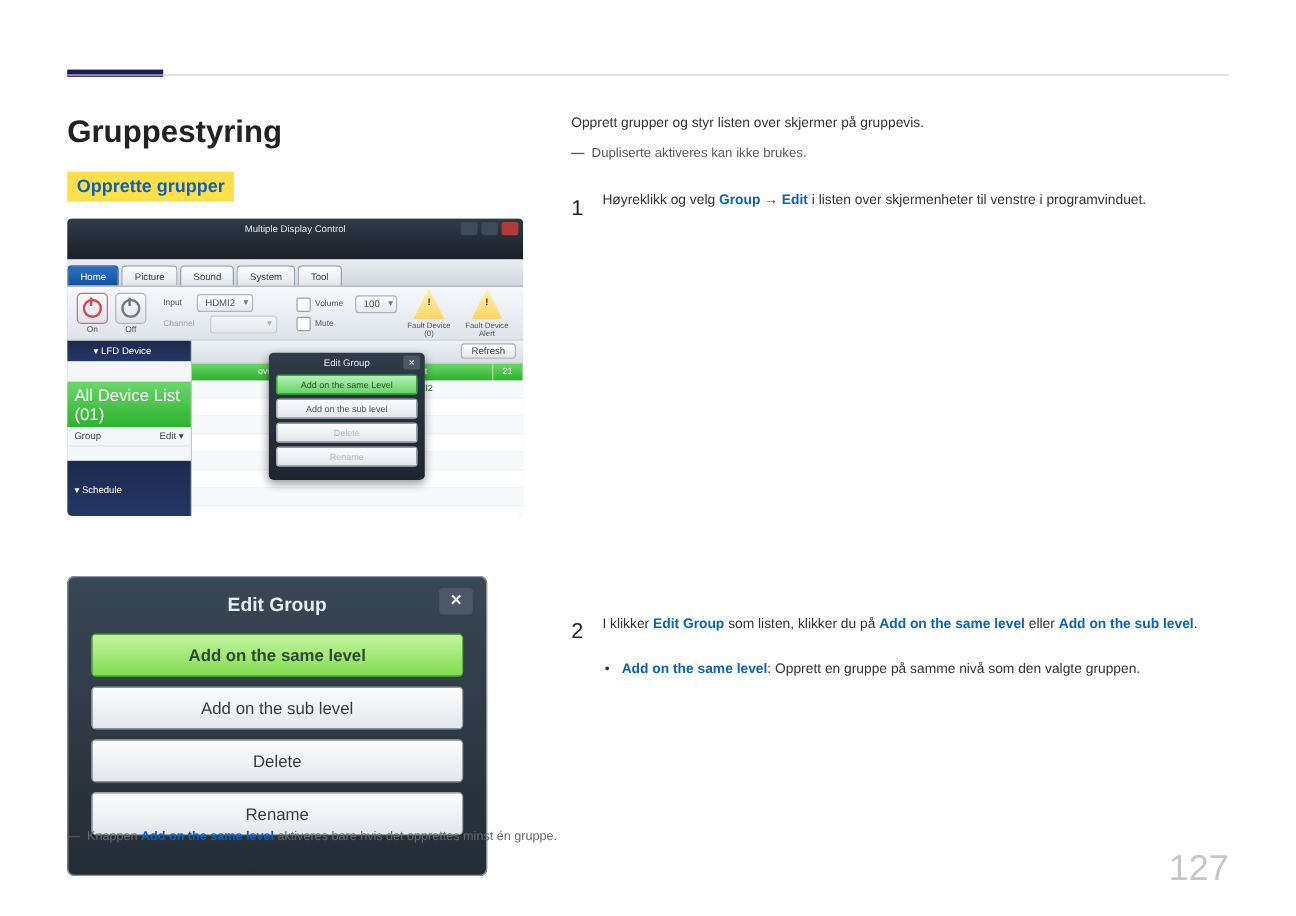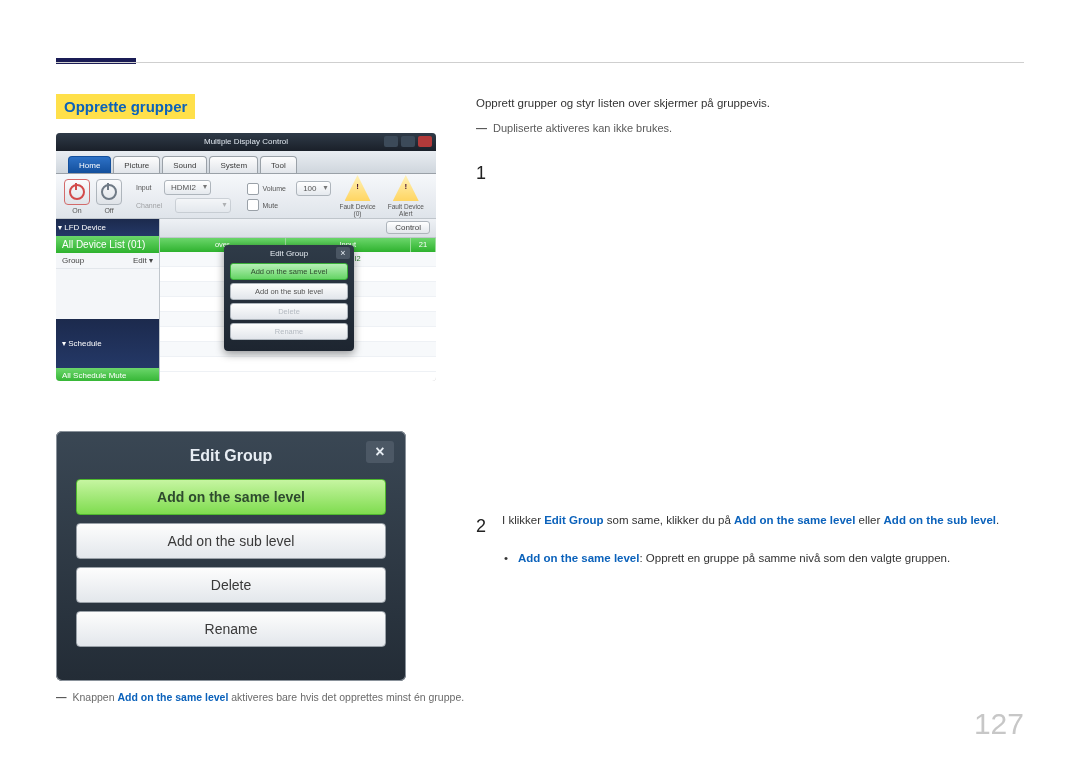--- a/index.html
+++ b/index.html
@@ -62,51 +62,51 @@
   .mdc-window{
     width:380px;height:248px;
     background:#eceff3;
     border-radius:4px;
     overflow:hidden;
     box-shadow:0 0 0 1px #bcbcbc inset;
     font-size:8px;
     position:relative;
   }
   .mdc-title{
-    height:18px;background:linear-gradient(#2f3b48,#1a2029);
+    height:34px;background:linear-gradient(#2f3b48,#1a2029);
     color:#dfe6ee;text-align:center;line-height:18px;font-size:8px;
     position:relative;
   }
   .mdc-title .winbtns{position:absolute;right:4px;top:3px;display:flex;gap:3px;}
   .mdc-title .winbtns span{width:14px;height:11px;border-radius:2px;display:block;}
   .wb-min{background:#3c4a59;}
   .wb-max{background:#3c4a59;}
   .wb-close{background:#b23a3a;}
-  .mdc-tabs{height:22px;background:linear-gradient(#e9edf2,#cfd6dd);display:flex;align-items:flex-end;padding-left:12px;gap:2px;border-bottom:1px solid #9aa1a8;}
+  .mdc-tabs{height:22px;background:linear-gradient(#e9edf2,#cfd6dd);display:flex;align-items:flex-end;padding-left:0;gap:2px;border-bottom:1px solid #9aa1a8;}
   .tab{padding:4px 10px 3px;border:1px solid #9aa1a8;border-bottom:none;border-radius:4px 4px 0 0;background:linear-gradient(#fdfdfd,#e1e5ea);font-size:8px;color:#3a3a3a;}
   .tab.active{background:linear-gradient(#2d71c6,#134f9c);color:#fff;border-color:#134f9c;}
   .mdc-toolbar{height:44px;background:linear-gradient(#f6f8fb,#dfe4ea);display:flex;align-items:center;padding:0 8px;gap:6px;border-bottom:1px solid #bfc5cb;}
   .pwr-btn{width:24px;height:24px;border-radius:4px;background:linear-gradient(#fafbfd,#dfe3e8);border:1px solid #aeb5bc;display:flex;align-items:center;justify-content:center;}
   .pwr-btn.red{border-color:#d26a6a;}
   .pwr-icon-on{width:12px;height:12px;border-radius:50%;border:2px solid #d24a4a;position:relative;}
   .pwr-icon-on::after{content:"";position:absolute;top:-3px;left:4px;width:2px;height:7px;background:#d24a4a;}
   .pwr-icon-off{width:12px;height:12px;border-radius:50%;border:2px solid #6f7a86;position:relative;}
   .pwr-icon-off::after{content:"";position:absolute;top:-3px;left:4px;width:2px;height:7px;background:#6f7a86;}
   .tb-lbl{font-size:7px;color:#555;text-align:center;}
   .tb-col{display:flex;flex-direction:column;align-items:center;gap:2px;}
   .dd{background:linear-gradient(#fff,#e5e9ee);border:1px solid #aeb5bc;border-radius:3px;padding:2px 14px 2px 6px;font-size:8px;color:#555;position:relative;}
   .dd::after{content:"▾";position:absolute;right:3px;top:1px;font-size:8px;color:#777;}
   .f-row{display:flex;align-items:center;gap:4px;}
   .cbx{width:10px;height:10px;border:1px solid #9aa1a8;background:#fff;border-radius:2px;}
   .alert-icn{width:26px;height:26px;background:linear-gradient(#fff2b8,#ffd561);clip-path:polygon(50% 0,100% 100%,0 100%);position:relative;margin:0 6px;}
   .alert-icn::after{content:"!";position:absolute;left:0;right:0;text-align:center;top:7px;font-weight:700;color:#413;}
   .mdc-body{display:flex;height:calc(100% - 84px);}
   .side{width:104px;background:#f4f6f9;border-right:1px solid #c0c6cc;display:flex;flex-direction:column;box-sizing:border-box;}
-  .side-hdr{background:linear-gradient(#1c2a4d,#243867);color:#fff;padding:4px 2px;font-size:8px;}
-  .side-sel{background:linear-gradient(#6bd66b,#2eb22e);color:#fff;padding:3px 6px;font-size:10px;}
+  .side-hdr{background:linear-gradient(#1c2a4d,#243867);color:#fff;padding:4px 22px;font-size:8px;}
+  .side-sel{background:linear-gradient(#6bd66b,#2eb22e);color:#fff;padding:3px 6px;font-size:14px;margin-top:17px;}
   .side-row{display:flex;justify-content:space-between;padding:3px 6px;font-size:8px;color:#444;border-bottom:1px solid #e2e6eb;}
   .side-fill{flex:1;}
   .side-hdr2{background:linear-gradient(#1c2a4d,#243867);color:#fff;padding:20px 6px;font-size:8px;}
   .side-sel2{background:linear-gradient(#6bd66b,#2eb22e);color:#fff;padding:3px 6px;font-size:8px;}
   .grid-area{flex:1;position:relative;background:#fff;}
   .grid-top{height:18px;background:linear-gradient(#eef1f5,#dbe0e6);border-bottom:1px solid #c0c6cc;}
   .refresh-btn{position:absolute;right:6px;top:2px;background:linear-gradient(#fff,#e3e7ec);border:1px solid #aeb5bc;border-radius:3px;padding:1px 8px;font-size:8px;color:#444;}
   .grid-hdr{height:14px;display:flex;font-size:7.5px;}
   .gh-cell{flex:1;background:linear-gradient(#6bd66b,#2eb22e);color:#fff;text-align:center;line-height:14px;border-right:1px solid #9bdc9b;}
   .grid-rows .gr{height:14px;border-bottom:1px solid #eef1f5;}
@@ -153,20 +153,21 @@
 </head>
 <body>
 
 <div class="page">
   <div class="top-bar"></div>
   <div class="hr-line"></div>
 
   <div class="columns">
 
     <div class="col-left">
+      <h1>Gruppestyring</h1>
       <span class="subhead">Opprette grupper</span>
 
       
       <div class="mdc-window">
         <div class="mdc-title">
           <span>Multiple Display Control</span>
           <div class="winbtns">
             <span class="wb-min"></span>
             <span class="wb-max"></span>
             <span class="wb-close"></span>
@@ -219,21 +220,21 @@
             <div class="side-row">
               <span>Group</span>
               <span>Edit ▾</span>
             </div>
             <div class="side-fill"></div>
             <div class="side-hdr2">▾ Schedule</div>
             <div class="side-sel2">All Schedule Mute</div>
           </div>
           <div class="grid-area">
             <div class="grid-top">
-              <div class="refresh-btn">Control</div>
+              <div class="refresh-btn">Refresh</div>
             </div>
             <div class="grid-hdr">
               <div class="gh-cell">over</div>
               <div class="gh-cell">Input</div>
               <div class="gh-cell" style="flex:0 0 24px;">21</div>
             </div>
             <div class="grid-rows">
               <div class="gr" style="display:flex;">
                   <div style="flex:1"></div>
                   <div style="flex:1;text-align:center;color:#2e7a2e;font-size:7.5px;line-height:14px;">HDMI2</div>
@@ -275,28 +276,31 @@
 
     <div class="col-right">
       <div class="intro-text">Opprett grupper og styr listen over skjermer på gruppevis.</div>
       <div class="note-line">
         <span class="note-dash">―</span>
         <span>Dupliserte aktiveres kan ikke brukes.</span>
       </div>
 
       <div class="step">
         <span class="step-num">1</span>
+        <span>
+          <span>Høyreklikk og velg </span><span class="kw">Group</span><span> → </span><span class="kw">Edit</span><span> i listen over skjermenheter til venstre i programvinduet.</span>
+        </span>
       </div>
 
       <div style="height:300px;"></div>
 
       <div class="step">
         <span class="step-num">2</span>
         <span>
-          <span>I klikker </span><span class="kw">Edit Group</span><span> som same, klikker du på </span><span class="kw">Add on the same level</span><span> eller </span><span class="kw">Add on the sub level</span><span>.</span>
+          <span>I klikker </span><span class="kw">Edit Group</span><span> som listen, klikker du på </span><span class="kw">Add on the same level</span><span> eller </span><span class="kw">Add on the sub level</span><span>.</span>
         </span>
       </div>
 
       <div class="bullet-line">
         <span class="bullet-dot">•</span>
         <span>
           <span class="kw">Add on the same level</span><span>: Opprett en gruppe på samme nivå som den valgte gruppen.</span>
         </span>
       </div>
     </div>

